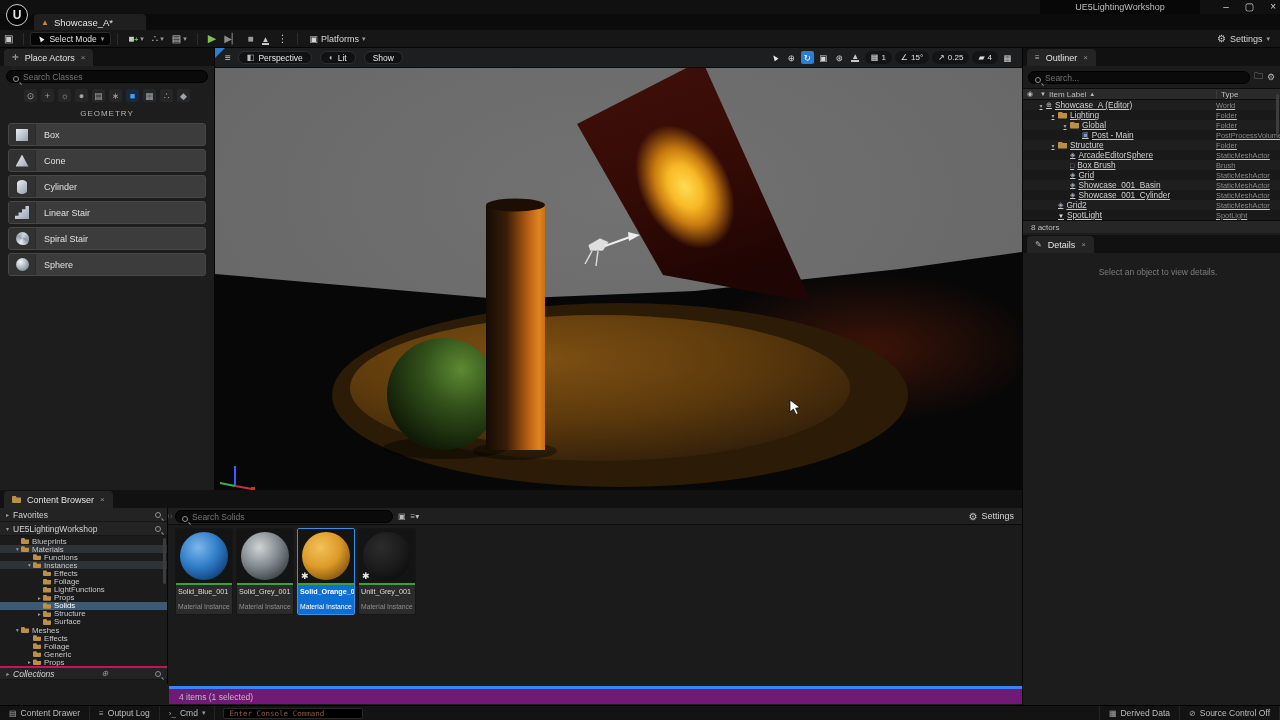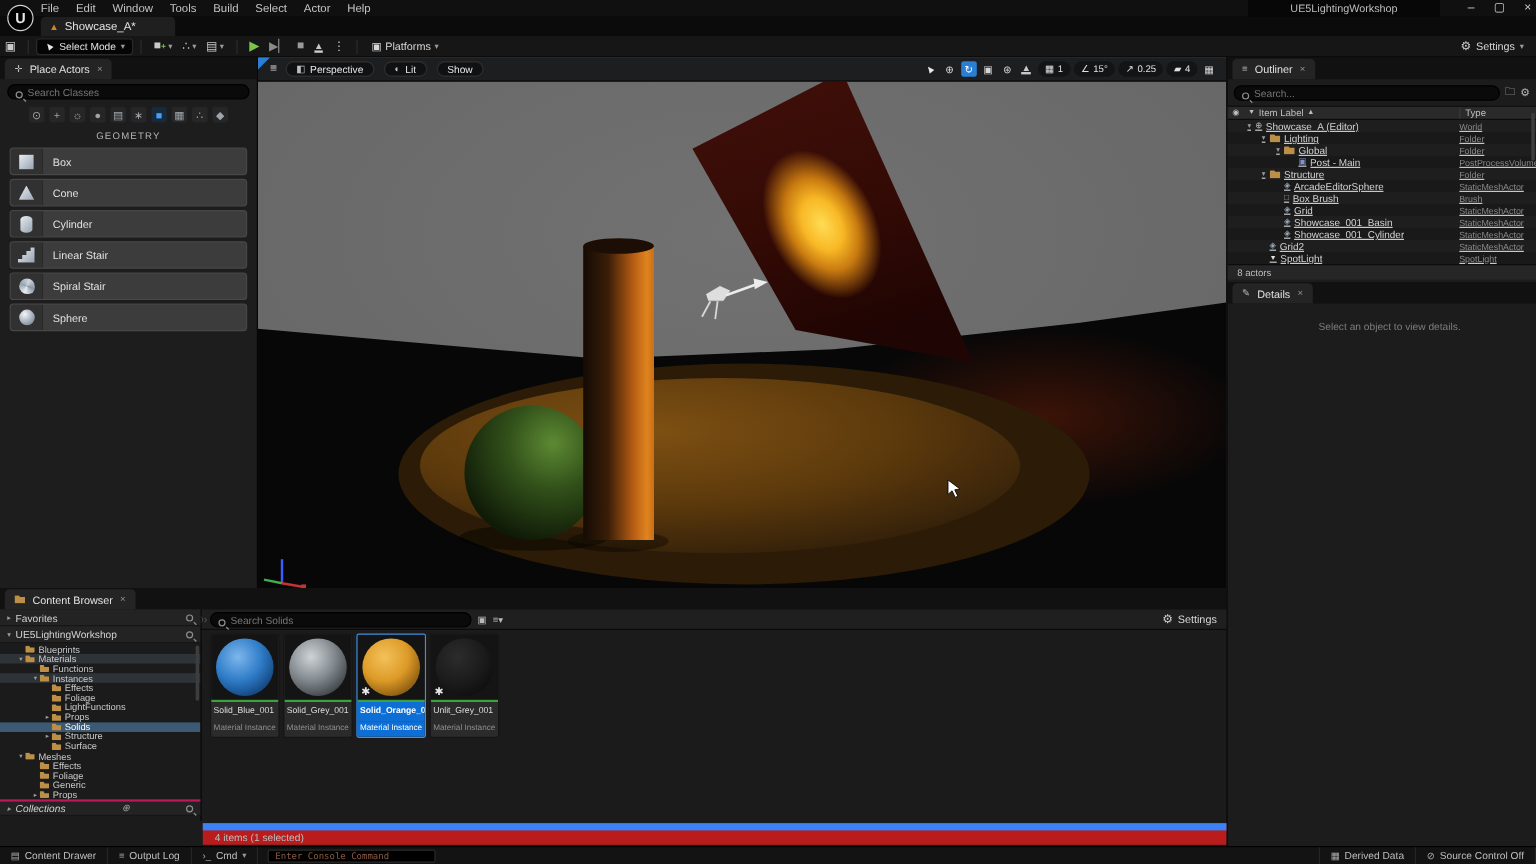--- a/index.html
+++ b/index.html
@@ -179,48 +179,38 @@
   .asset[data-thumb="checker"] .ball { background:radial-gradient(circle at 38% 32%,#2c2c2c,#1b1b1b 50%,#0c0c0c 85%);
     background-blend-mode:normal; }
   .asset .dirty { position:absolute; left:3px; bottom:2px; color:#e8e8e8; font-size:9px; display:none; }
   .asset[data-dirty="true"] .dirty { display:block; }
   .gbar { height:2px; background:#3aa23a; }
   .a-name { height:16px; font-size:7.2px; color:#dcdcdc; padding:2px 2px 0 2px; white-space:nowrap; overflow:hidden;}
   .a-type { height:13px; font-size:6.8px; color:#8f8f8f; padding:2px 2px 0 2px; }
   .asset[data-selected="true"] .a-name, .asset[data-selected="true"] .a-type
     { background:#0d6fd6; color:#fff; }
   .asset[data-selected="true"] .a-name { font-weight:bold; }
-  #cb-status { position:absolute; left:169px; top:196px; width:853px; height:18px; background:#b91c1c;
-    border-top:6px solid #3b82f6; display:flex; align-items:center; padding-left:10px;
+  #cb-status { position:absolute; left:169px; top:196px; width:853px; height:18px; background:#701a75;
+    border-top:3px solid #3b82f6; display:flex; align-items:center; padding-left:10px;
     font-size:8.5px; color:#bdbdbd; }
 
   
   #statusbar { position:absolute; left:0; top:705px; width:1280px; height:15px; background:#131313;
     border-top:1px solid #000; display:flex; align-items:center; font-size:8.5px; color:#bdbdbd; }
   .sb-item { display:flex; align-items:center; gap:4px; padding:0 9px; height:15px; border-right:1px solid #242424; }
   .sb-ico { font-size:8px; color:#a9a9a9; }
   #console-input { width:140px; height:11px; background:#000000; border:1px solid #2a2a2a; border-radius:2px;
     margin-left:8px; color:#8b5a43; font-size:7.5px; font-family:"DejaVu Sans Mono", monospace; padding:0 5px; }
   #console-input::placeholder { color:#8b5a43; }
   #sb-right { margin-left:auto; display:flex; align-items:center; height:15px; }
 </style>
 </head>
 <body>
 
 <div id="titlebar">
-  <div id="menubar">
-    <span>File</span>
-      <span>Edit</span>
-      <span>Window</span>
-      <span>Tools</span>
-      <span>Build</span>
-      <span>Select</span>
-      <span>Actor</span>
-      <span>Help</span>
-  </div>
   <div id="win-title">UE5LightingWorkshop</div>
   <div id="win-controls">
     <span>–</span>
     <span>▢</span>
     <span>×</span>
   </div>
 </div>
 <div id="ue-logo">U</div>
 
 <div id="tabrow">

